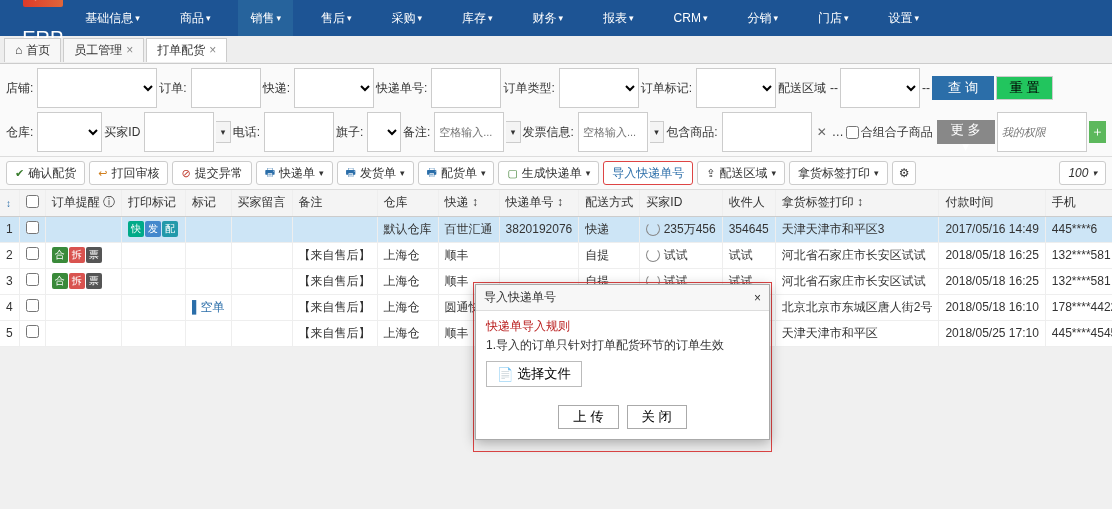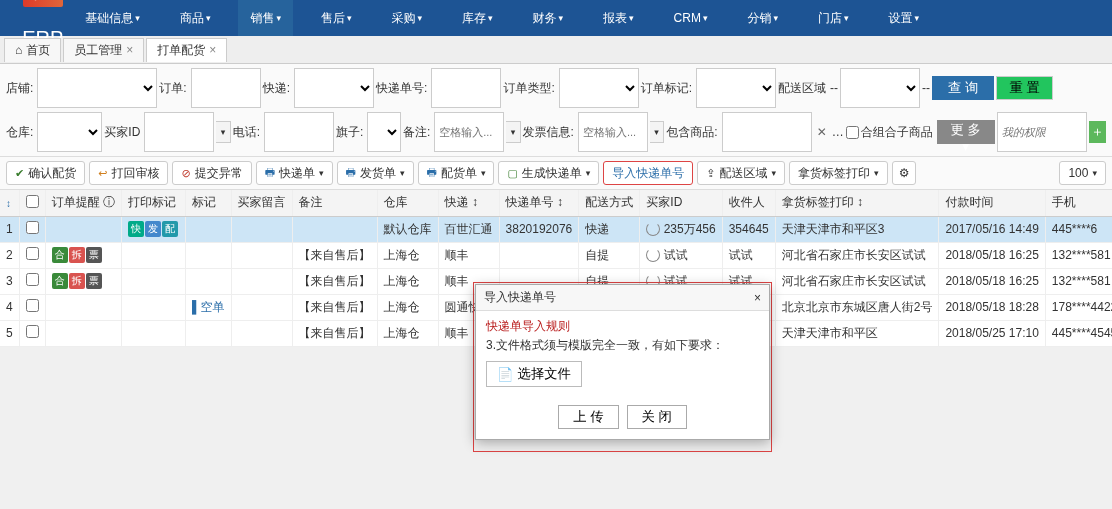--- a/index.html
+++ b/index.html
@@ -37,21 +37,21 @@
 
 
 .toolbar { background:#fafafa; padding:4px 6px; border-bottom:1px solid #ddd; display:flex; align-items:center; gap:4px;}
 .tb-btn { height:24px; border:1px solid #ccc; background:#fff; padding:0 8px; display:flex; align-items:center; gap:4px; border-radius:3px; cursor:pointer; font-size:12px;}
 .tb-btn .ico{font-size:11px;}
 .tb-green{color:#3a7d2e;}
 .tb-orange{color:#d08020;}
 .tb-red{color:#c0392b;}
 .tb-blue{color:#2b6ea9;}
 .tb-highlight{border:1px solid #d44; background:#fff;}
-.page-sel{margin-left:auto;}
+.page-sel{margin-left:auto;font-style:italic;}
 
 
 .table-wrap{overflow:auto;}
 table{border-collapse:collapse; width:100%; background:#fff;}
 th,td{border-right:1px solid #eee; padding:4px 6px; white-space:nowrap; text-align:left; height:26px;}
 th{background:#f4f4f4; font-weight:normal; border-bottom:1px solid #ccc;}
 tr{border-bottom:1px solid #eee;}
 tr.sel{background:#cde5f6;}
 .badge{display:inline-block; width:16px; height:16px; line-height:16px; text-align:center; color:#fff; font-size:10px; border-radius:2px; margin-right:1px;}
 .b-kuai{background:#0a8;}
@@ -333,21 +333,21 @@
           <td><span style="color:#2b6ea9">▌空单</span></td>
           <td></td>
           <td>【来自售后】</td>
           <td>上海仓</td>
           <td>圆通快递</td>
           <td></td>
           <td>快递</td>
           <td><span class="refresh-ico"></span> 三生石</td>
           <td>三生石</td>
           <td>北京北京市东城区唐人街2号</td>
-          <td>2018/05/18 18:28</td>
+          <td>2018/05/18 16:10</td>
           <td>178****4422</td>
         </tr>
         <tr>
           <td>5</td>
           <td><input type="checkbox" style=""></td>
           <td></td>
           <td></td>
           <td></td>
           <td></td>
           <td>【来自售后】</td>
@@ -366,21 +366,21 @@
 </div>
 
 <div class="modal-outline"></div>
 <div class="modal">
   <div class="modal-hdr">
     <span>导入快递单号</span>
     <span style="cursor:pointer">×</span>
   </div>
   <div class="modal-body">
     <div class="red">快递单导入规则</div>
-    <div>3.文件格式须与模版完全一致，有如下要求：</div>
+    <div>1.导入的订单只针对打单配货环节的订单生效</div>
     <div class="modal-file">
       <button>
           <span>📄</span>
           <span>选择文件</span>
         </button>
     </div>
   </div>
   <div class="modal-ftr">
     <button>上 传</button>
     <button>关 闭</button>

